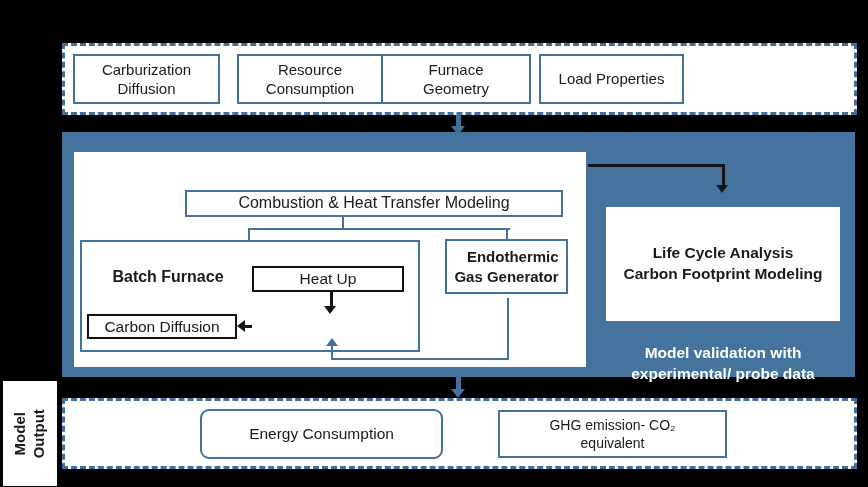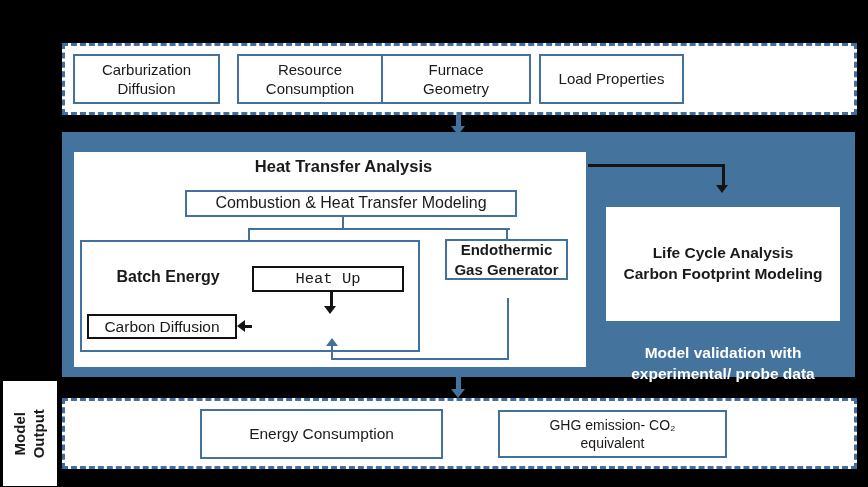--- a/index.html
+++ b/index.html
@@ -40,42 +40,41 @@
 Geometry</div>
   <div class="abs box" style="left:539px;top:54px;width:145px;height:50px;">Load Properties</div>
 
   <div class="abs line-blue" style="left:456px;top:115px;width:5px;height:13px;"></div>
   <div class="abs tri tri-down-blue" style="left:451px;top:126px;"></div>
 
   <div class="abs bluebox" style="left:62px;top:132px;width:793px;height:245px;"></div>
 
   <div class="abs whitebox" style="left:74px;top:152px;width:512px;height:215px;"></div>
 
-  <div class="abs lbl bold" style="left:185px;top:157px;width:317px;font-size:16.5px;">Heat Transfer Analysis</div>
 
-  <div class="abs box thin" style="left:185px;top:190px;width:332px;height:27px;font-size:16px;">Combustion &amp; Heat Transfer Modeling</div>
+  <div class="abs box thin" style="left:185px;top:190px;width:378px;height:27px;font-size:16px;">Combustion &amp; Heat Transfer Modeling</div>
 
   <div class="abs line-blue" style="left:342px;top:217px;width:2px;height:11px;"></div>
   <div class="abs line-blue" style="left:248px;top:228px;width:262px;height:2px;"></div>
   <div class="abs line-blue" style="left:248px;top:230px;width:2px;height:10px;"></div>
   <div class="abs line-blue" style="left:506px;top:230px;width:2px;height:9px;"></div>
 
   <div class="abs box thin" style="left:80px;top:240px;width:340px;height:112px;"></div>
-  <div class="abs lbl bold" style="left:88px;top:268px;width:160px;font-size:16px;">Batch Energy</div>
+  <div class="abs lbl bold" style="left:88px;top:268px;width:160px;font-size:16px;">Batch Furnace</div>
 
-  <div class="abs bbox" style="left:252px;top:266px;width:152px;height:26px;font-family:Liberation Mono, monospace;">Heat Up</div>
+  <div class="abs bbox" style="left:252px;top:266px;width:152px;height:26px;">Heat Up</div>
   <div class="abs bbox" style="left:87px;top:314px;width:150px;height:25px;">Carbon Diffusion</div>
 
   <div class="abs line-black" style="left:330px;top:291px;width:2.5px;height:16px;"></div>
   <div class="abs tri tri-down-black" style="left:324px;top:306px;"></div>
 
   <div class="abs line-black" style="left:245px;top:325px;width:7px;height:2.5px;"></div>
   <div class="abs tri tri-left-black" style="left:237px;top:320px;"></div>
 
-  <div class="abs box thin bold" style="left:445px;top:239px;width:123px;height:41px;font-size:15px;">Endothermic
+  <div class="abs box thin bold" style="left:445px;top:239px;width:123px;height:55px;font-size:15px;text-align:right;">Endothermic
 Gas Generator</div>
 
   <div class="abs line-blue" style="left:507px;top:298px;width:2px;height:60px;"></div>
   <div class="abs line-blue" style="left:331px;top:358px;width:178px;height:2px;"></div>
   <div class="abs line-blue" style="left:331px;top:345px;width:2px;height:13px;"></div>
   <div class="abs tri tri-up-blue" style="left:326px;top:338px;"></div>
 
   <div class="abs line-black" style="left:588px;top:164px;width:137px;height:2.5px;"></div>
   <div class="abs line-black" style="left:722px;top:164px;width:2.5px;height:21px;"></div>
   <div class="abs tri tri-down-black" style="left:716px;top:185px;"></div>
@@ -92,17 +91,17 @@
   <div class="abs tri tri-down-blue" style="left:451px;top:389px;"></div>
 
   <div class="abs panel-dashed" style="left:62px;top:398px;width:795px;height:71px;"></div>
 
   <div class="abs whitebox" style="left:3px;top:381px;width:54px;height:105px;
         display:flex;align-items:center;justify-content:center;">
     <div class="rot lbl bold" style="font-size:15px;line-height:1.25;">Model
 Output</div>
   </div>
 
-  <div class="abs box" style="left:200px;top:409px;width:243px;height:50px;font-size:15.5px;">Energy Consumption</div>
+  <div class="abs box" style="left:200px;top:409px;width:243px;height:50px;font-size:15.5px;border-radius:9px;">Energy Consumption</div>
   <div class="abs box" style="left:498px;top:410px;width:229px;height:48px;font-size:14px;">GHG emission- CO₂
 equivalent</div>
 
 </div>
 
 </body></html>

